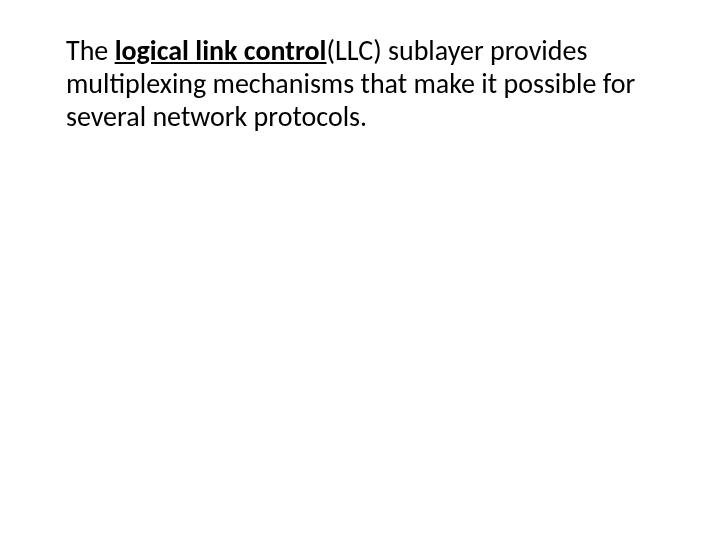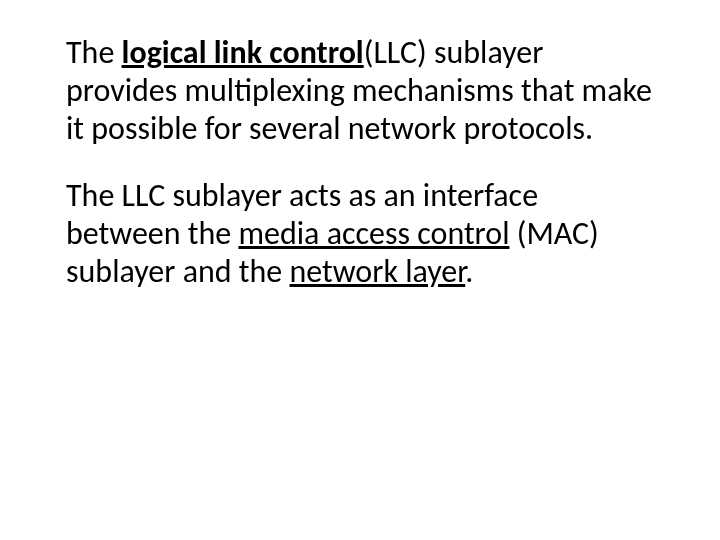--- a/index.html
+++ b/index.html
@@ -12,38 +12,35 @@
     color: #000000;
   }
   .slide {
     box-sizing: border-box;
     width: 720px;
     height: 540px;
     padding: 34px 66px 0 66px;
   }
   p {
     margin: 0 0 30px 0;
-    font-size: 32px;
+    font-size: 28px;
     line-height: 1.18;
     font-weight: 400;
   }
   .bold {
     font-weight: 700;
   }
   .uline {
     text-decoration: underline;
   }
 </style>
 </head>
 <body>
 
 <div class="slide">
 
   <p>
     <span>The </span><span class="bold uline">logical link control</span><span>(LLC) sublayer provides multiplexing mechanisms that make it possible for several network protocols.</span>
   </p>
 
 
-  <p>
-    <span>The LLC sublayer acts as an interface between the </span><span class="uline">media access control</span><span> (MAC) sublayer and the </span><span class="uline">network layer</span><span>.</span>
-  </p>
 
 </div>
 
 </body></html>

